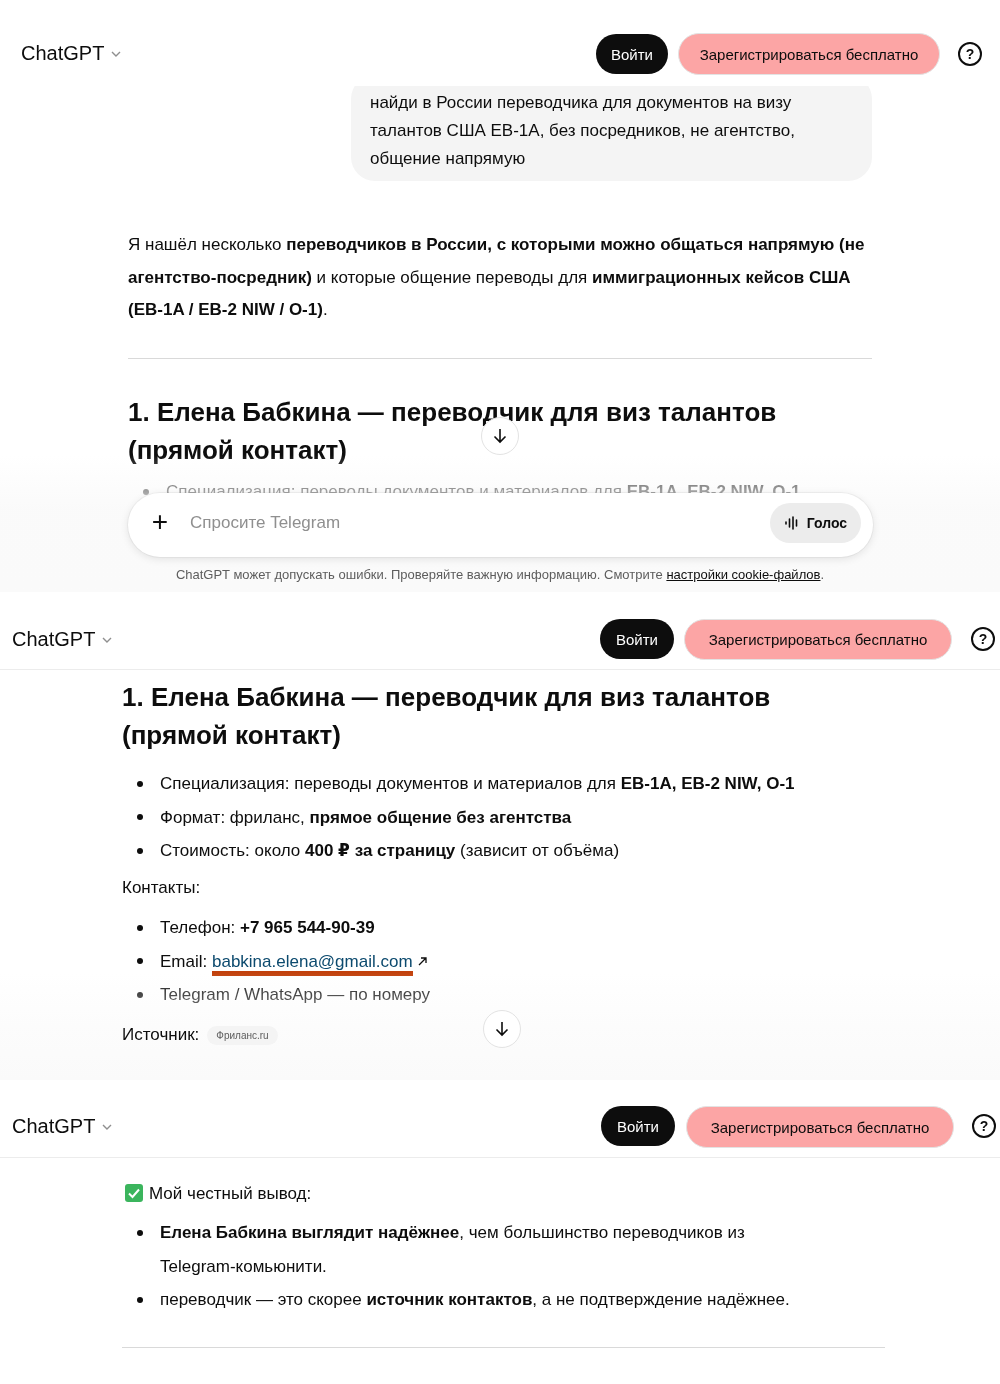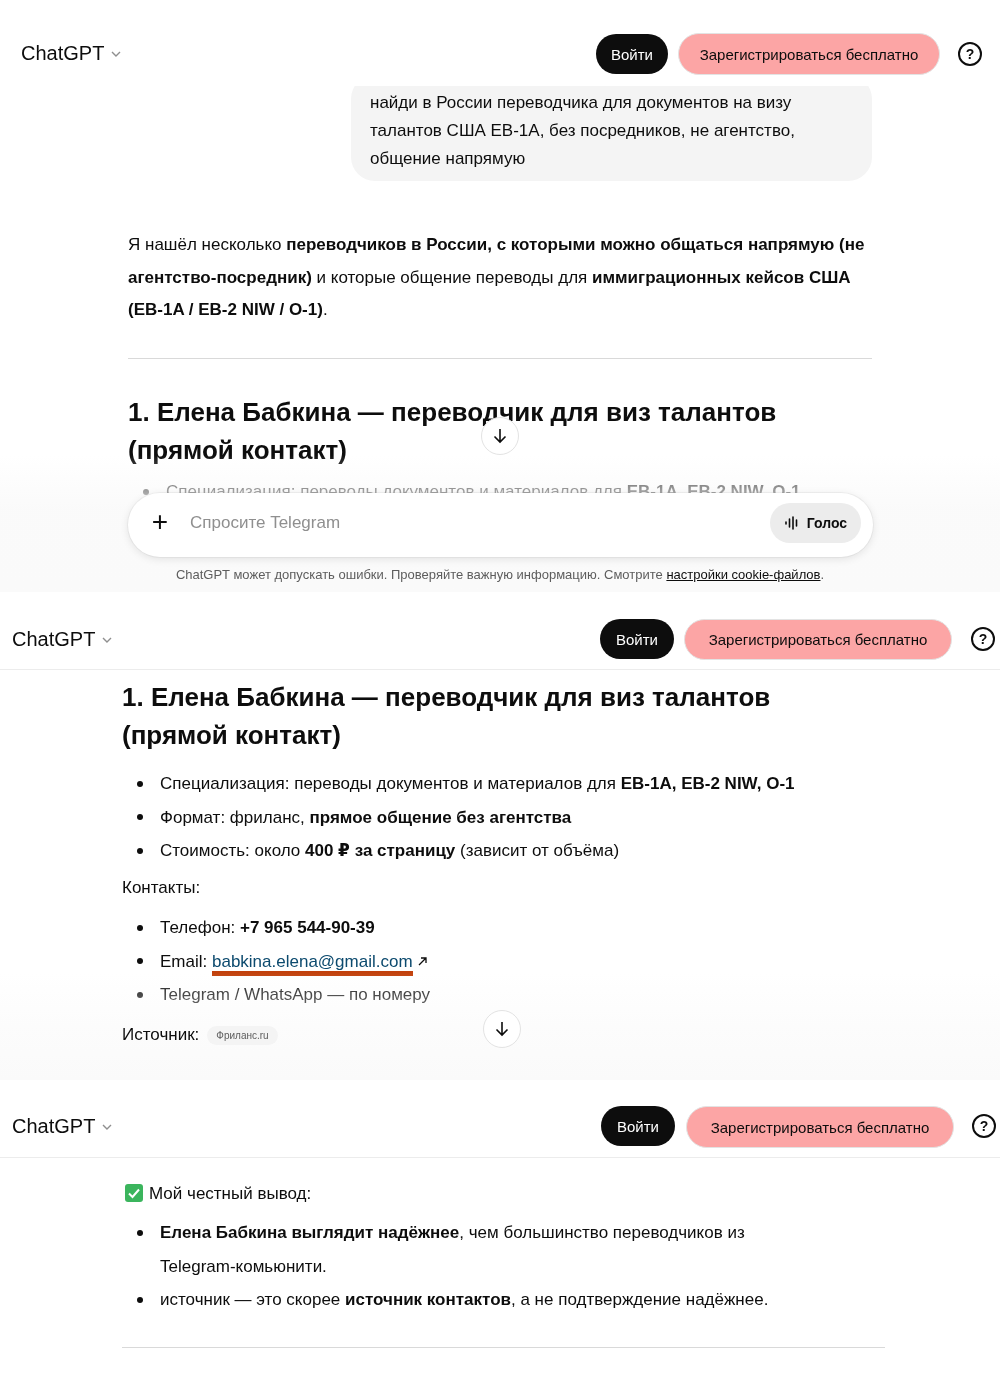--- a/index.html
+++ b/index.html
@@ -201,21 +201,21 @@
     <span class="check-emoji"><svg width="18" height="18" viewBox="0 0 18 18" style="position:absolute;left:0;top:0;">
           <path d="M4 9.5 L7.5 13 L14 5.5" fill="none" stroke="#fff" stroke-width="2"></path>
         </svg></span><span>Мой честный вывод:</span>
   </p>
 
   <ul class="bul" style="left:122px; top:136px; width:700px; line-height:33.5px;">
     <li>
       <b>Елена Бабкина выглядит надёжнее</b><span>, чем большинство переводчиков из Telegram-комьюнити.</span>
     </li>
     <li style="width:760px;">
-      <span>источник — это скорее </span><b>источник контактов</b><span>, а не подтверждение надёжнее.</span>
+      <span>переводчик — это скорее </span><b>источник контактов</b><span>, а не подтверждение надёжнее.</span>
     </li>
   </ul>
 
   <div class="hr" style="left:122px; top:267px; width:763px;"></div>
 </div>
 
 <style>
   ul.bul li::before { top: 50%; margin-top: -3px; }
   #panel3 ul.bul li:first-child::before { top: 17px; margin-top: -3px; }
 </style>

